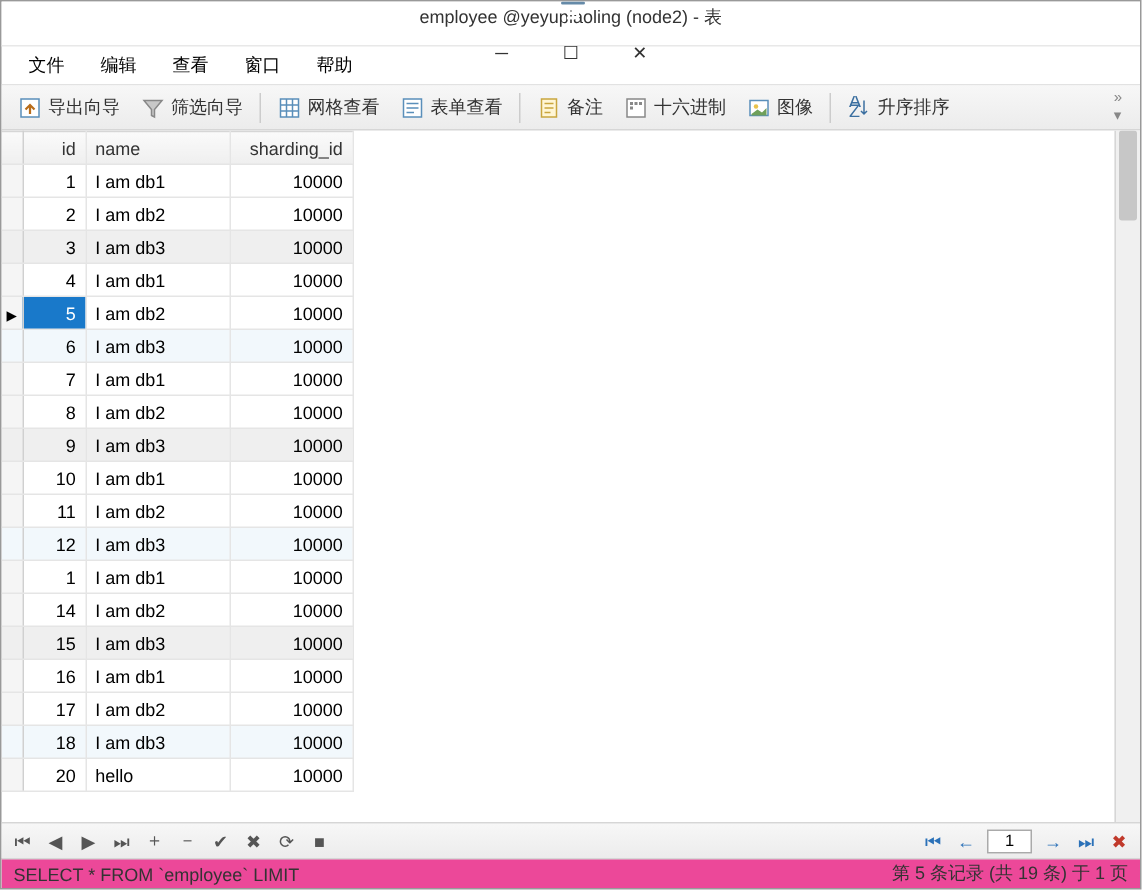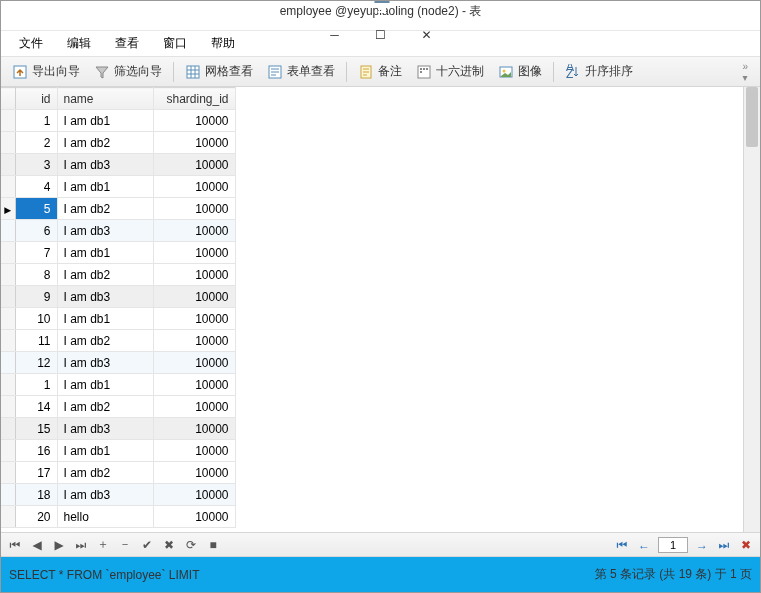--- a/index.html
+++ b/index.html
@@ -37,21 +37,21 @@
 .vscroll { width:17px; background:#f0f0f0; border-left:1px solid #d6d6d6; position:relative; }
 .vscroll .thumb { position:absolute; top:0; left:2px; right:2px; height:60px; background:#c7c7c7; border-radius:2px; }
 
 .navbar { height: 24px; background: linear-gradient(#f7f7f7,#ececec); border-top:1px solid #d6d6d6; display:flex; align-items:center; padding:0 6px; gap:6px; }
 .navbar .nbtn { width:16px; height:16px; display:flex; align-items:center; justify-content:center; color:#555; cursor:default; }
 .navbar .nbtn.red { color:#c0392b; }
 .navbar .nbtn.blue { color:#2b71b8; }
 .navbar .spacer { flex:1; }
 .navbar input.pageno { width:30px; height:16px; text-align:center; border:1px solid #aaa; font-size:11px; }
 
-.statusbar { height:36px; border-top:1px solid #d6d6d6; display:flex; align-items:center; padding:0 8px; font-size:12px; color:#333; background:#0ea5e9; }
+.statusbar { height:20px; border-top:1px solid #d6d6d6; display:flex; align-items:center; padding:0 8px; font-size:12px; color:#333; background:#ec4899; }
 .statusbar .right { margin-left:auto; }
 </style>
 </head>
 <body>
 
 <div class="titlebar">
   <span class="icon"></span>
   <span class="title">employee @yeyupiaoling (node2) - 表</span>
   <div class="wbtns">
     <div class="wbtn">─</div>

